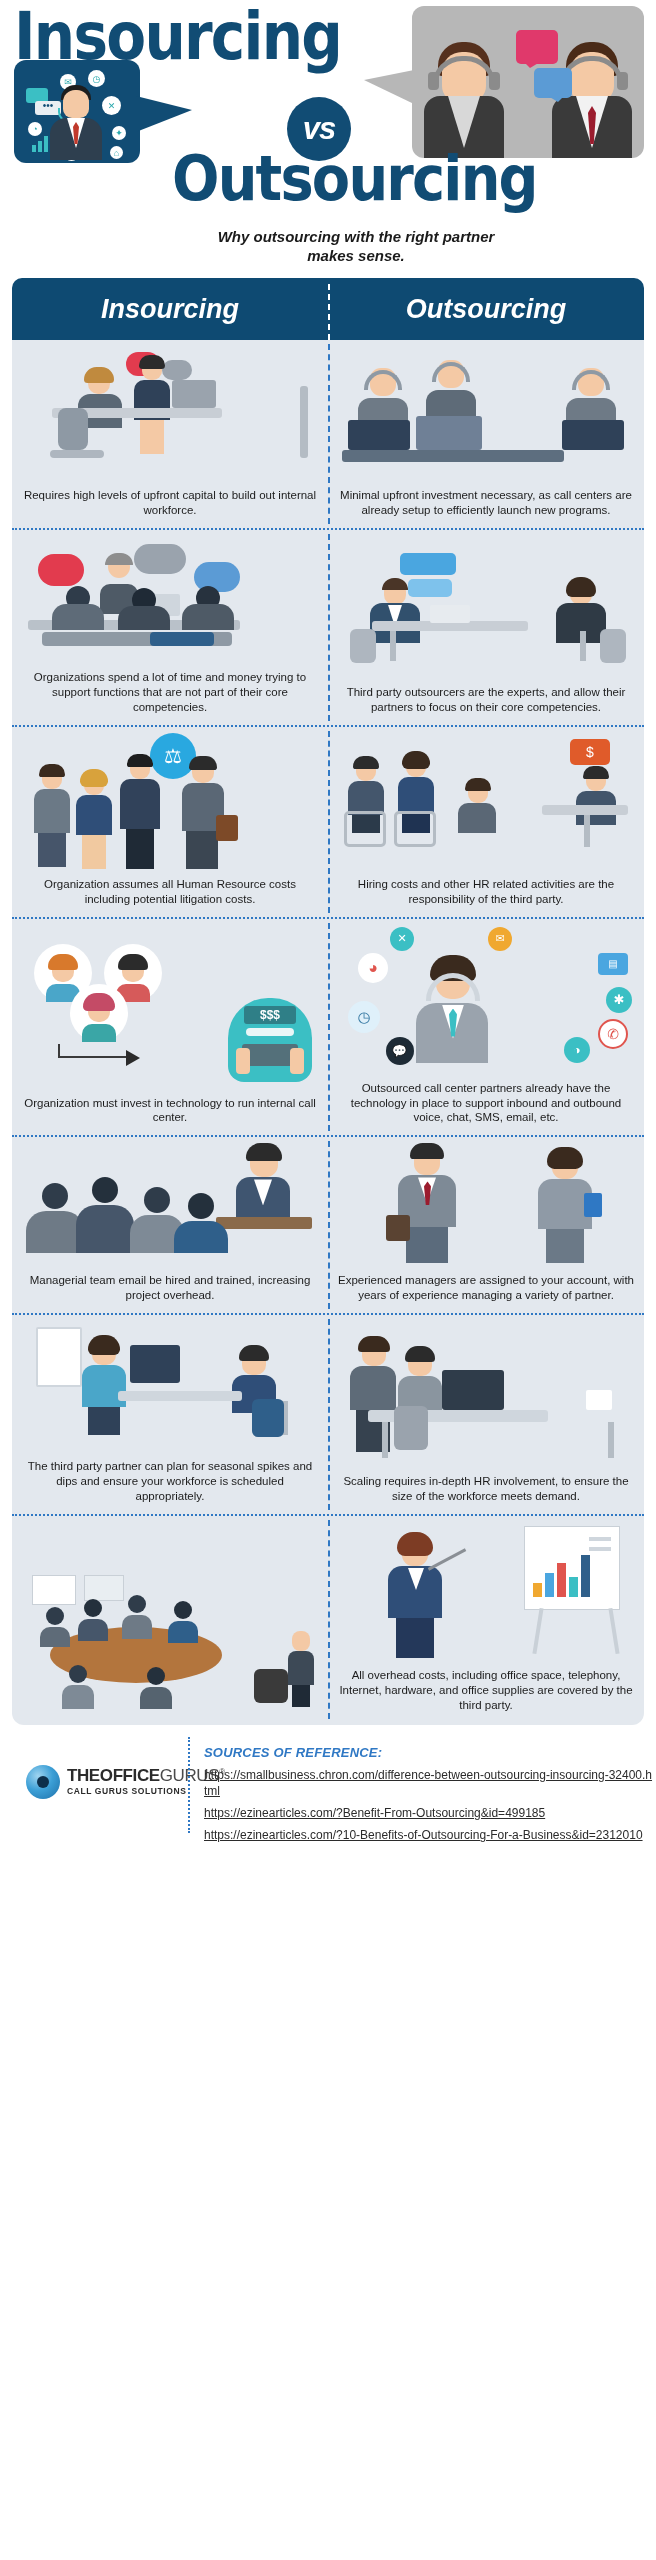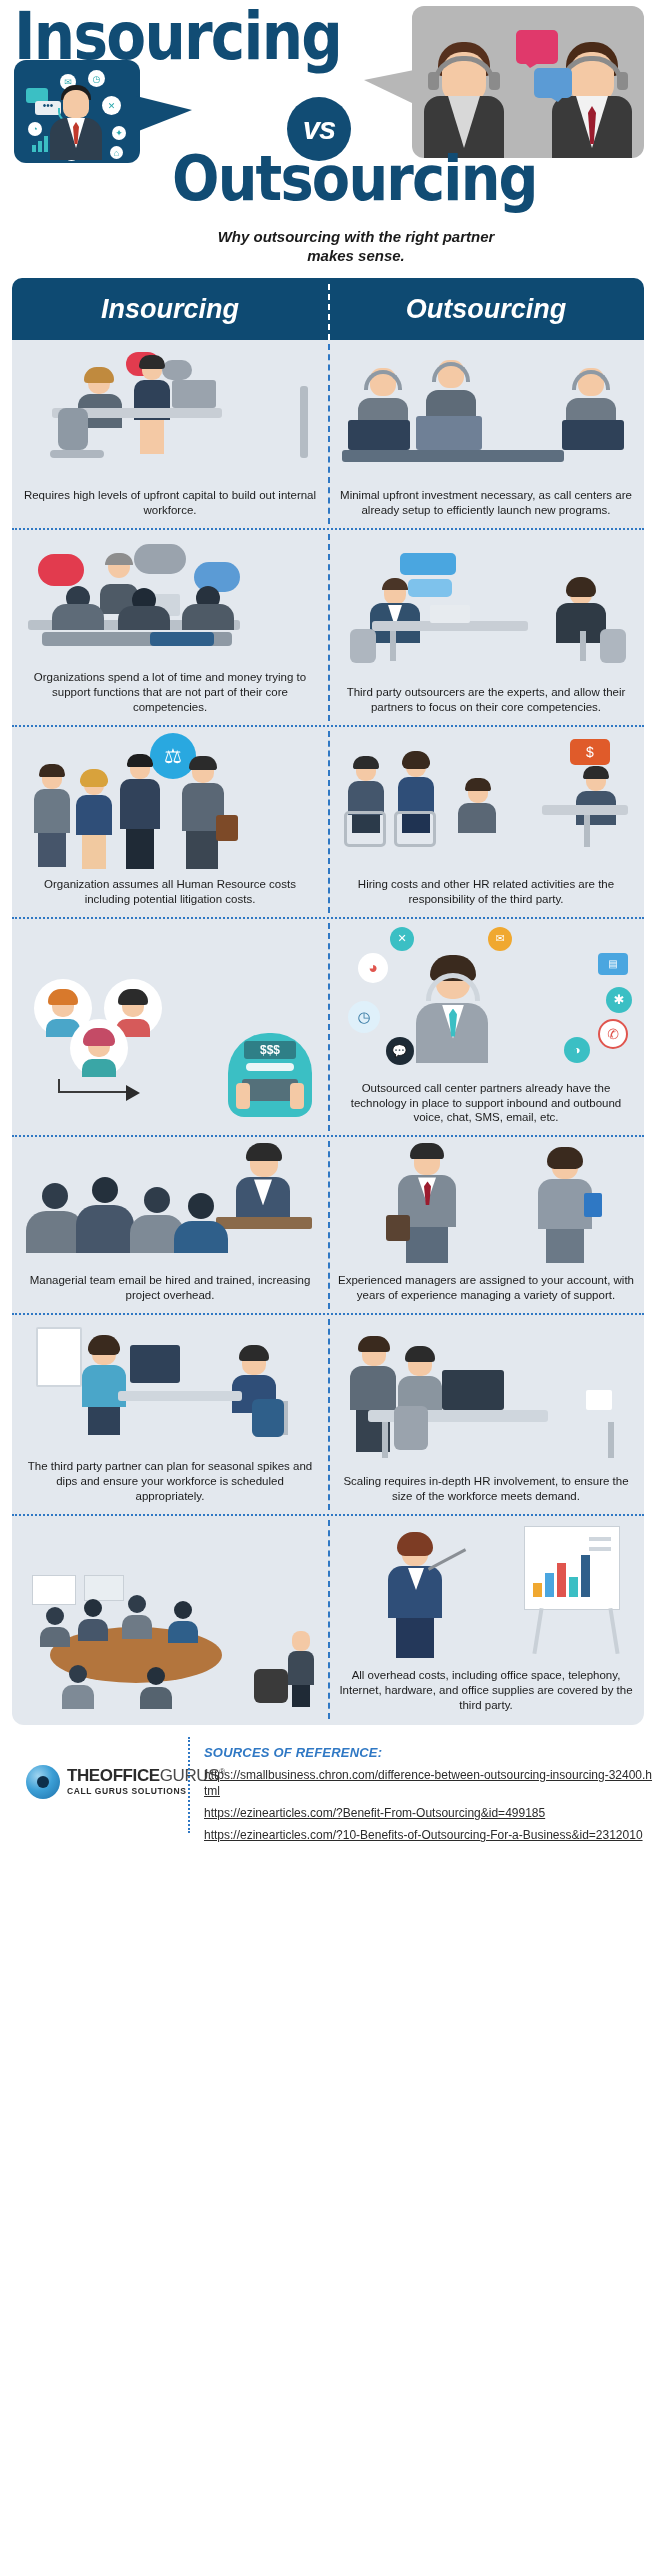--- a/index.html
+++ b/index.html
@@ -537,20 +537,21 @@
           <div class="fig" style="left:36px;top:104px;width:70px;height:14px;border-left:2px solid #3a3a3a;border-bottom:2px solid #3a3a3a;"></div>
           <div class="fig" style="left:104px;top:110px;width:0;height:0;border-top:8px solid transparent;border-bottom:8px solid transparent;border-left:14px solid #2b2b2b;"></div>
           <div class="fig" style="right:6px;top:58px;width:84px;height:84px;border-radius:40px 40px 16px 16px;background:#3bbfc4;">
             <div class="fig" style="left:16px;top:8px;width:52px;height:18px;background:#2f7f87;color:#ffffff;font-size:12px;font-weight:bold;text-align:center;line-height:18px;border-radius:3px;">$$$</div>
             <div class="fig" style="left:18px;top:30px;width:48px;height:8px;background:#eaf6f7;border-radius:4px;"></div>
             <div class="fig" style="left:14px;top:46px;width:56px;height:22px;background:#54707a;border-radius:3px;"></div>
             <div class="fig" style="left:8px;top:50px;width:14px;height:26px;background:#f4c9a5;border-radius:4px;"></div>
             <div class="fig" style="right:8px;top:50px;width:14px;height:26px;background:#f4c9a5;border-radius:4px;"></div>
           </div>
         </div>
+        <div class="caption">Organization must invest in technology to run internal call center.</div>
       </div>
       <div class="cell">
         <div class="art" style="height:150px;">
           <div class="fig" style="left:72px;top:28px;width:84px;height:110px;">
             <div class="fig" style="left:26px;top:8px;width:34px;height:38px;border-radius:15px;background:#f4c9a5;"></div>
             <div class="fig" style="left:20px;top:2px;width:46px;height:26px;border-radius:20px 20px 6px 6px;background:#3a2a1e;"></div>
             <div class="fig" style="left:16px;top:20px;width:54px;height:28px;border:5px solid #cfd6dd;border-bottom:none;border-radius:28px 28px 0 0;"></div>
             <div class="fig" style="left:6px;top:50px;width:72px;height:60px;border-radius:20px 20px 0 0;background:#9aa3ad;"></div>
             <div class="fig" style="left:32px;top:52px;width:22px;height:34px;background:#ffffff;clip-path:polygon(0 0,100% 0,50% 100%);"></div>
             <div class="fig" style="left:39px;top:56px;width:8px;height:28px;background:#3bbfc4;clip-path:polygon(50% 0,100% 20%,74% 100%,26% 100%,0 20%);"></div>
@@ -610,21 +611,21 @@
             <div class="fig" style="left:-8px;top:70px;width:24px;height:26px;background:#5a4332;border-radius:3px;"></div>
           </div>
           <div class="fig" style="right:38px;top:6px;width:62px;height:114px;">
             <div class="fig" style="left:18px;top:2px;width:26px;height:28px;border-radius:11px;background:#f4c9a5;"></div>
             <div class="fig" style="left:13px;top:-2px;width:36px;height:22px;border-radius:16px 16px 8px 8px;background:#3a2a1e;"></div>
             <div class="fig" style="left:4px;top:30px;width:54px;height:50px;border-radius:14px 14px 0 0;background:#8f9aa6;"></div>
             <div class="fig" style="left:12px;top:80px;width:38px;height:34px;background:#6b7987;"></div>
             <div class="fig" style="right:-6px;top:44px;width:18px;height:24px;background:#2f78c4;border-radius:2px;"></div>
           </div>
         </div>
-        <div class="caption">Experienced managers are assigned to your account, with years of experience managing a variety of support.</div>
+        <div class="caption">Experienced managers are assigned to your account, with years of experience managing a variety of partner.</div>
       </div>
     </div>
 
     <div class="row">
       <div class="cell">
         <div class="art" style="height:132px;">
           <div class="fig" style="left:14px;top:6px;width:46px;height:60px;background:#ffffff;border:2px solid #cfd6dd;border-radius:2px;"></div>
           <div class="fig" style="left:58px;top:18px;width:48px;height:96px;">
             <div class="fig" style="left:12px;top:0;width:24px;height:26px;border-radius:10px;background:#f4c9a5;"></div>
             <div class="fig" style="left:8px;top:-4px;width:32px;height:20px;border-radius:15px 15px 6px 6px;background:#3a2a1e;"></div>

